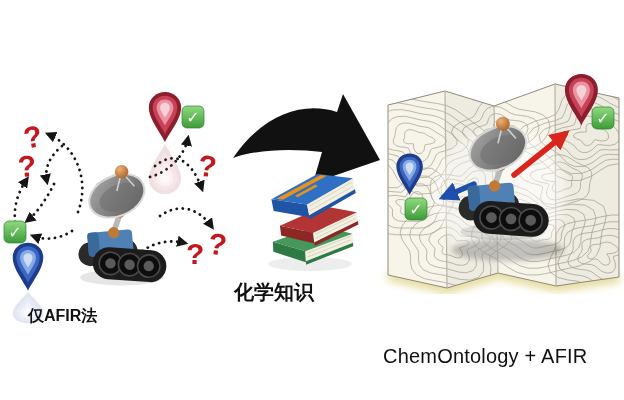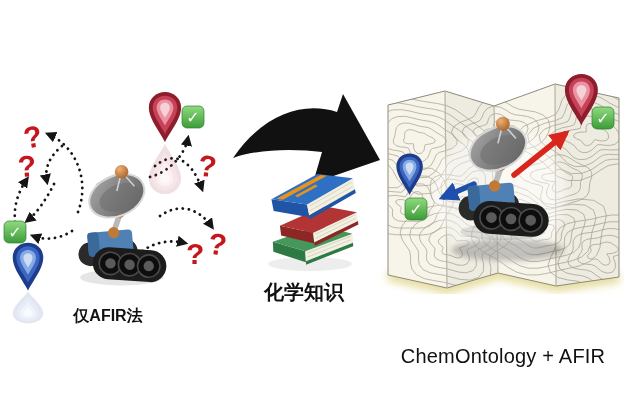--- a/index.html
+++ b/index.html
@@ -1,21 +1,21 @@
 <!DOCTYPE html>
 <html><head>
 <meta charset="utf-8">
 <style>
   html,body{margin:0;padding:0;}
   .stage{
     position:relative;width:624px;height:400px;background:#ffffff;overflow:hidden;
     font-family:"Liberation Sans","DejaVu Sans",sans-serif;
   }
   .stage svg{position:absolute;left:0;top:0;}
-  .cap{position:absolute;color:#111;text-align:center;white-space:nowrap;}
+  .cap{position:absolute;color:#111;text-align:left;white-space:nowrap;}
   .cap-left{left:28px;top:306px;width:160px;font-size:16px;font-weight:bold;}
   .cap-mid{left:234px;top:279px;width:140px;font-size:20px;font-weight:bold;}
   .cap-right{left:383px;top:307px;width:240px;font-size:20px;font-weight:500;letter-spacing:.2px;margin-top:38px;}
   #contour-layer path{fill:none;stroke:#a49e90;stroke-width:0.7;}
   .dotarrow{fill:none;stroke:#151515;stroke-width:2.8;stroke-dasharray:0.1 6;stroke-linecap:round;}
   .qmark{font-weight:bold;font-size:30px;fill:#c4161c;font-family:"Liberation Sans","DejaVu Sans",sans-serif;}
   .chk{font-weight:bold;font-size:16px;fill:#ffffff;font-family:"DejaVu Sans",sans-serif;}
 </style>
 </head>
 <body>

